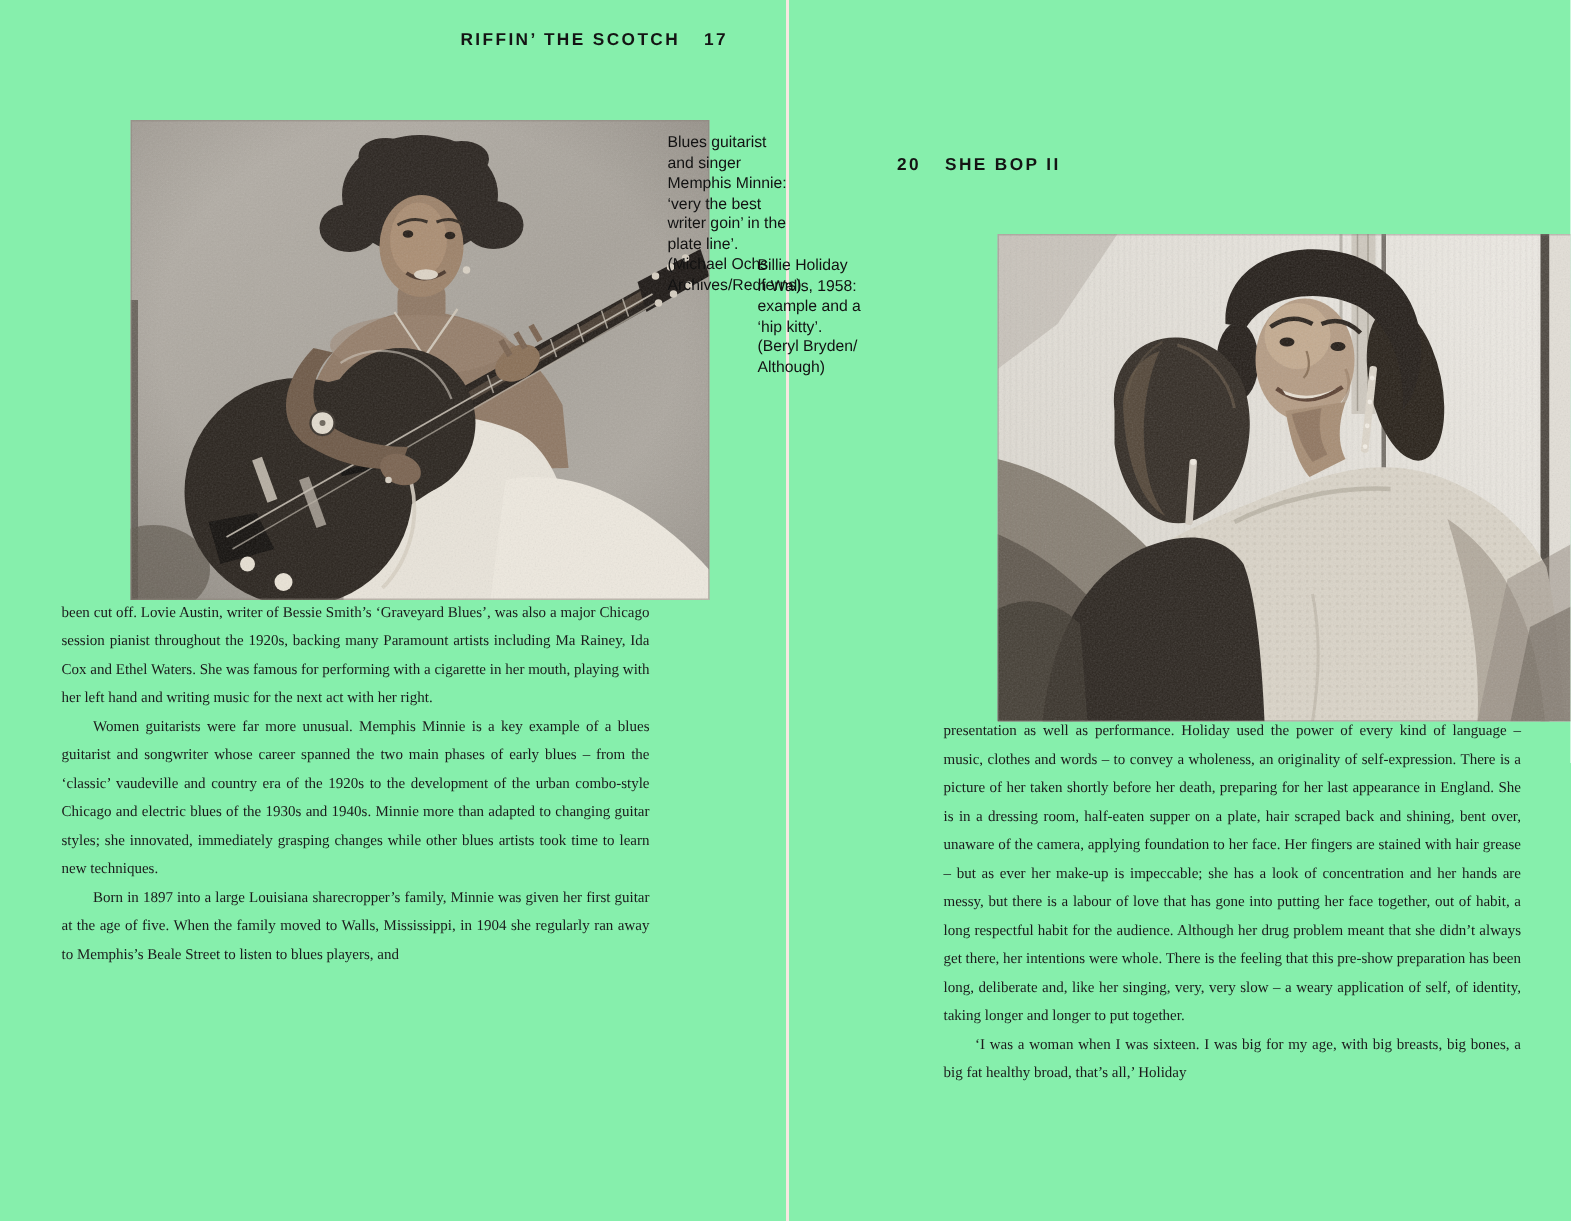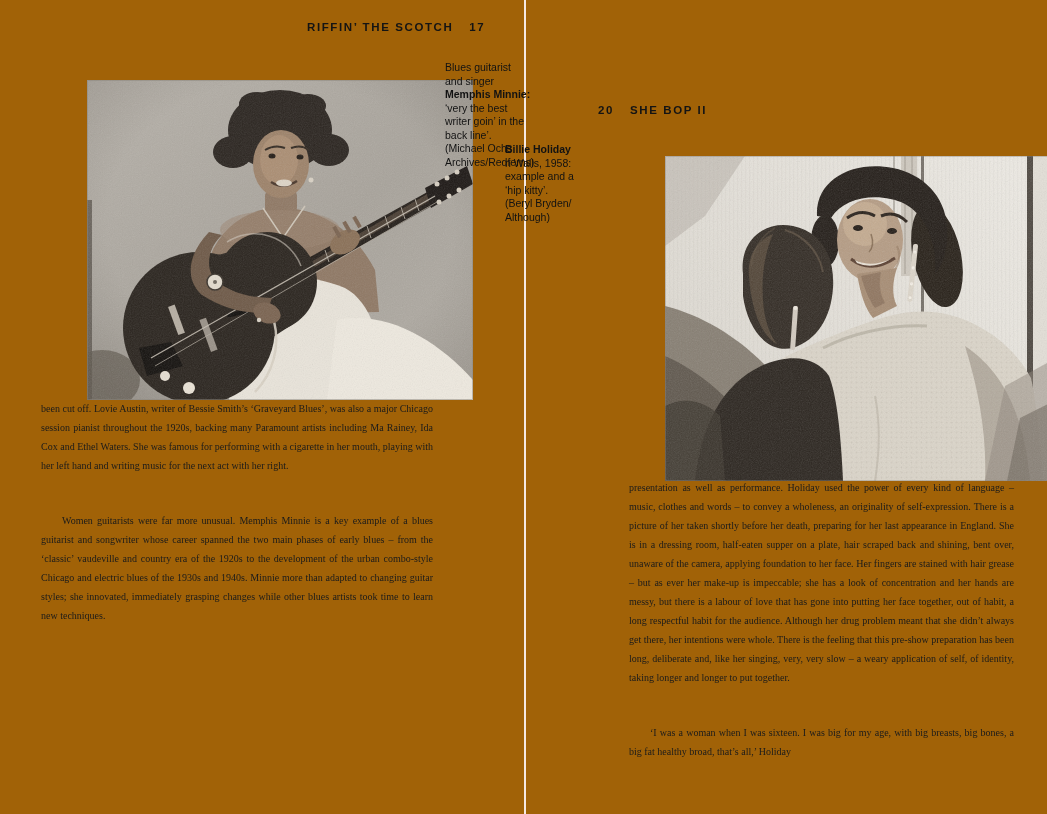--- a/index.html
+++ b/index.html
@@ -1,39 +1,39 @@
 <!DOCTYPE html>
 <html><head>
 <meta charset="utf-8">
 <style>
   html,body{margin:0;padding:0;background:#ffffff;}
-  .scan{position:relative;width:1047px;height:814px;background:#a16207;overflow:hidden;
+  .scan{position:relative;width:1047px;height:814px;background:#86efac;overflow:hidden;
         font-family:"Liberation Serif",serif;color:#1b1b1b;}
   .gutter{position:absolute;left:524px;top:0;width:2px;height:814px;background:#f6e8e1;}
 
   .running-head{position:absolute;font-family:"Liberation Sans",sans-serif;font-weight:700;
         font-size:11.5px;letter-spacing:1.6px;color:#141414;white-space:nowrap;}
   .rh-left{left:307px;top:21px;}
   .rh-right{left:598px;top:104px;}
   .rh-after{margin-left:16px;}
 
   .photo{position:absolute;overflow:hidden;background:#aaa;}
   .photo-left{left:47px;top:64px;width:386px;height:320px;}
   .photo-right{left:625px;top:140px;width:395px;height:325px;}
   .photo svg{display:block;}
 
   .caption{position:absolute;font-family:"Liberation Sans",sans-serif;font-size:10.5px;
-        line-height:13.5px;color:#121212;}
+        line-height:13.5px;color:#121212;margin-top:28px;}
   .caption-left{left:445px;top:61px;width:92px;text-align:left;}
   .caption-right{left:505px;top:143px;width:103px;text-align:left;}
-  .caption .bold{font-weight:700;}
+  .caption .bold{font-weight:400;}
 
   .bodytext{position:absolute;font-size:10px;line-height:19px;text-align:justify;color:#1b1b1b;}
   .bodytext p{margin:0;}
-  .bodytext p.indent{text-indent:21px;margin-top:36px;}
+  .bodytext p.indent{text-indent:21px;}
   .body-left{left:41px;top:399px;width:392px;}
   .body-right{left:629px;top:478px;width:385px;}
 </style>
 </head>
 <body>
 
 <div class="scan">
   <div class="gutter"></div>
 
   <section>
@@ -137,28 +137,29 @@
         <rect x="0.5" y="0.5" width="385" height="319" fill="none" stroke="#8b857c" opacity="0.5"></rect>
       </svg>
     </figure>
 
     <aside class="caption caption-left">
       <div>Blues guitarist</div>
       <div>and singer</div>
       <div class="bold">Memphis Minnie:</div>
       <div>‘very the best</div>
       <div>writer goin’ in the</div>
-      <div>back line’.</div>
+      <div>plate line’.</div>
       <div>(Michael Ochs</div>
       <div>Archives/Redferns)</div>
     </aside>
 
     <div class="bodytext body-left">
       <p>been cut off. Lovie Austin, writer of Bessie Smith’s ‘Graveyard Blues’, was also a major Chicago session pianist throughout the 1920s, backing many Paramount artists including Ma Rainey, Ida Cox and Ethel Waters. She was famous for performing with a cigarette in her mouth, playing with her left hand and writing music for the next act with her right.</p>
       <p class="indent">Women guitarists were far more unusual. Memphis Minnie is a key example of a blues guitarist and songwriter whose career spanned the two main phases of early blues – from the ‘classic’ vaudeville and country era of the 1920s to the development of the urban combo-style Chicago and electric blues of the 1930s and 1940s. Minnie more than adapted to changing guitar styles; she innovated, immediately grasping changes while other blues artists took time to learn new techniques.</p>
+      <p class="indent">Born in 1897 into a large Louisiana sharecropper’s family, Minnie was given her first guitar at the age of five. When the family moved to Walls, Mississippi, in 1904 she regularly ran away to Memphis’s Beale Street to listen to blues players, and</p>
     </div>
   </section>
 
   <section>
     <header class="running-head rh-right">
       <span>20</span><span class="rh-after">SHE BOP II</span>
     </header>
 
     <aside class="caption caption-right">
       <div class="bold">Billie Holiday</div>

